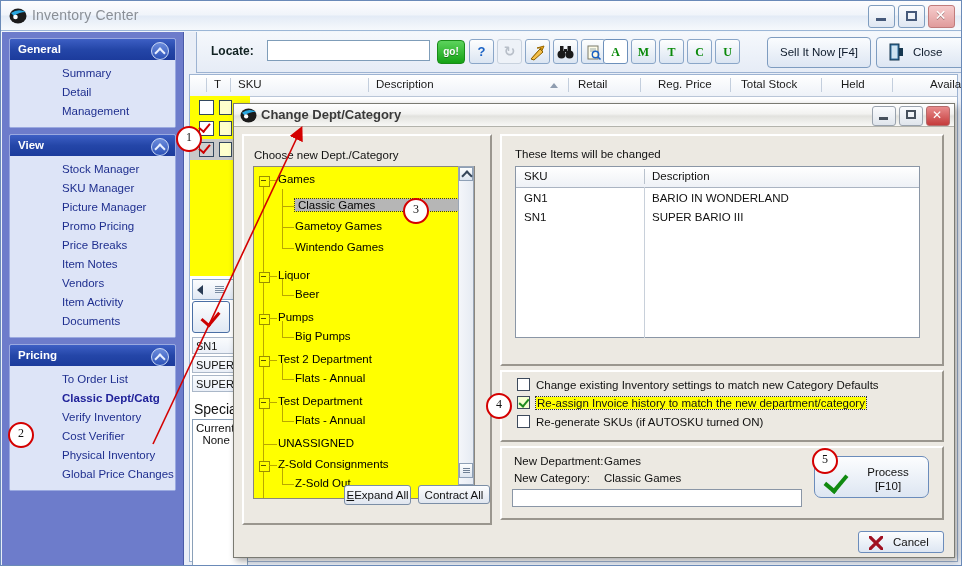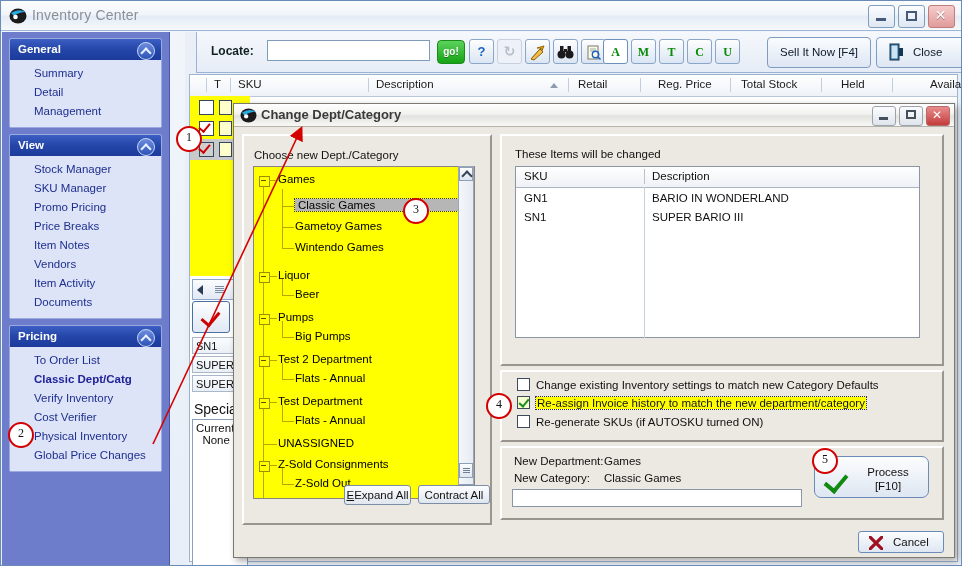--- a/index.html
+++ b/index.html
@@ -25,35 +25,35 @@
   .wbtn{width:25px;height:21px;border:1px solid #7f9dbf;border-radius:3px;
     background:linear-gradient(to bottom,#fbfcfe,#dfe7f2);position:relative;}
   .wbtn.close{border-color:#c07b7b;background:linear-gradient(to bottom,#f6cccc,#e09b9b);}
   .wb-min{position:absolute;left:7px;top:12px;width:10px;height:3px;background:#45597a;}
   .wb-max{position:absolute;left:7px;top:5px;width:11px;height:10px;border:2px solid #45597a;box-sizing:border-box;}
   .wb-x{position:absolute;left:0;top:0;width:23px;height:19px;color:#fff;
     font-size:14px;font-weight:bold;text-align:center;line-height:19px;
     text-shadow:0 1px 0 rgba(0,0,0,.35);}
 
   
-  .sidebar{position:absolute;left:1px;top:31px;width:168px;height:533px;
+  .sidebar{position:absolute;left:1px;top:31px;width:182px;height:533px;
     background:#6a78c9;background:linear-gradient(to bottom,#6d7ccb,#6d7ccb);
     border-right:1px solid #4a5aa8;box-sizing:border-box;}
   .panel{margin:6px 7px 0 7px;background:#dde4f7;border:1px solid #9aa9e0;
     border-radius:2px;overflow:hidden;}
   .panel-head{height:21px;background:linear-gradient(to bottom,#3d5fc4 0%,#2446a8 50%,#1c3b9c 100%);
     position:relative;}
   .panel-head .ph-t{position:absolute;left:8px;top:4px;color:#fff;font-weight:bold;font-size:11.5px;
     font-family:"Liberation Sans",sans-serif;}
   .ph-btn{position:absolute;right:6px;top:3px;width:16px;height:16px;border-radius:50%;
     background:linear-gradient(to bottom,#6d8ddd,#2c52b8);border:1px solid #c9d8f5;}
   .ph-btn:after{content:"";position:absolute;left:4px;top:6px;width:6px;height:6px;
     border-left:2px solid #e9f0ff;border-top:2px solid #e9f0ff;transform:rotate(45deg);}
   .panel-body{padding:4px 0 6px 0;background:#dde4f7;}
-  .s-item{padding:2px 0 2px 24px;color:#1f2f8f;font-size:11.5px;cursor:default;line-height:15px;}
+  .s-item{padding:2px 0 2px 24px;color:#1f2f8f;font-size:11.5px;cursor:default;line-height:15px;margin-left:28px;}
   .s-item.bold{font-weight:bold;color:#20229a;}
 
   
   .content{position:absolute;left:184px;top:31px;width:777px;height:534px;
     background:#e9eef7;box-sizing:border-box;}
   .toolbar{position:absolute;left:11px;top:0px;width:889px;height:41px;
     background:linear-gradient(to bottom,#f5f8fc,#e6ecf6);
     border:1px solid #9db3d2;border-top:none;box-sizing:border-box;}
   .locate-lbl{position:absolute;left:14px;top:12px;font-weight:bold;font-size:12px;color:#122;}
   .locate-in{position:absolute;left:70px;top:8px;width:163px;height:21px;
@@ -223,20 +223,21 @@
     </div>
 
     <div class="panel">
       <div class="panel-head">
         <span class="ph-t">View</span>
         <span class="ph-btn"></span>
       </div>
       <div class="panel-body">
         <div class="s-item">Stock Manager</div>
         <div class="s-item">SKU Manager</div>
+        <div class="s-item">Picture Manager</div>
         <div class="s-item">Promo Pricing</div>
         <div class="s-item">Price Breaks</div>
         <div class="s-item">Item Notes</div>
         <div class="s-item">Vendors</div>
         <div class="s-item">Item Activity</div>
         <div class="s-item">Documents</div>
       </div>
     </div>
 
     <div class="panel">

